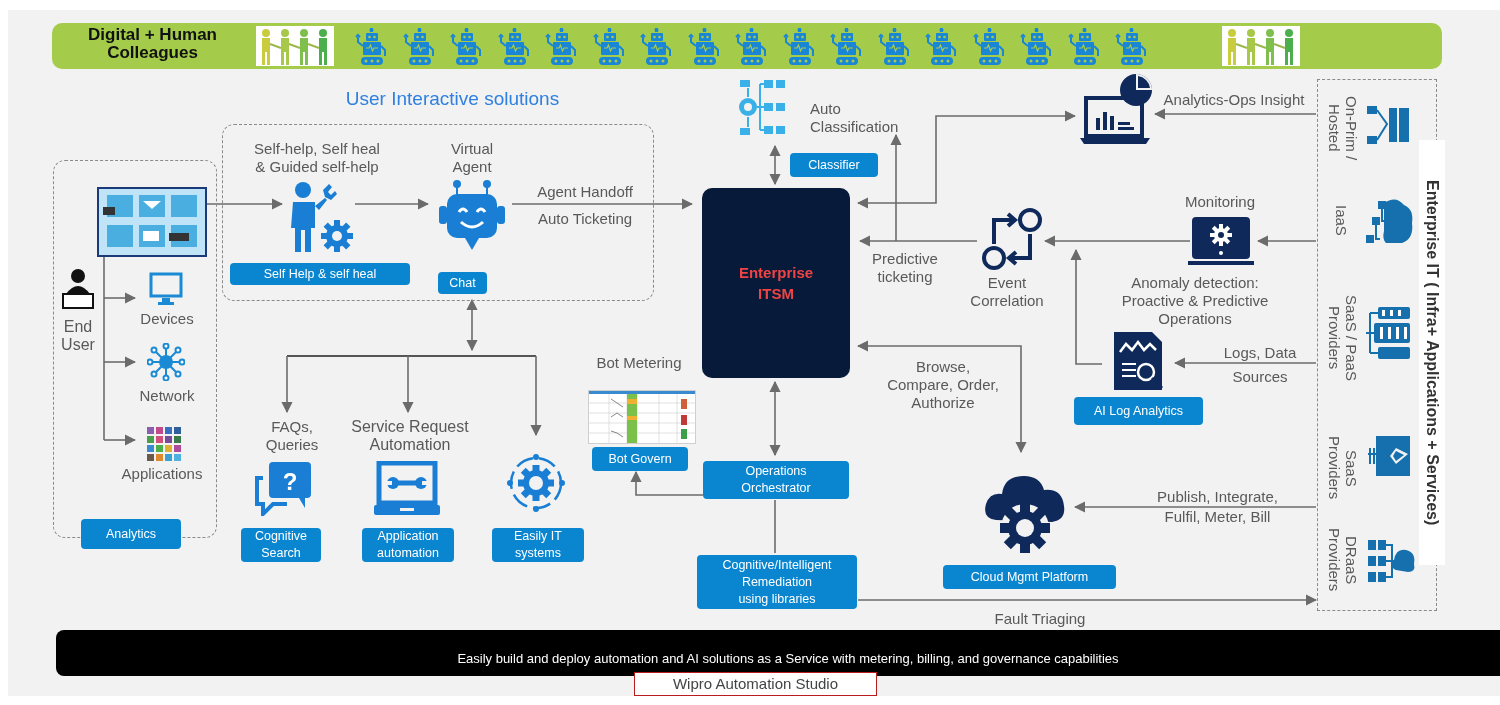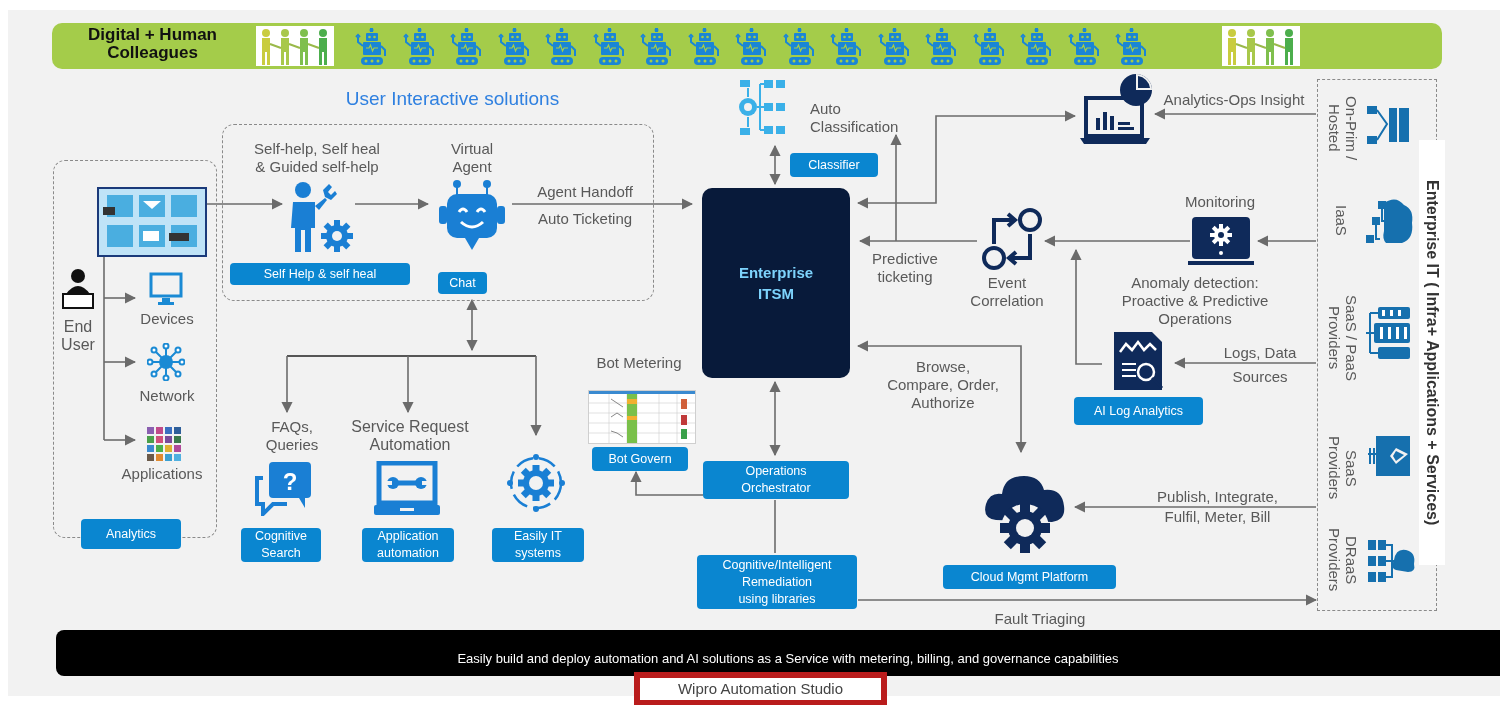--- a/index.html
+++ b/index.html
@@ -7,24 +7,24 @@
   .canvas { position:absolute; left:8px; top:10px; width:1492px; height:686px; background:#f2f2f2; }
   .abs { position:absolute; }
   .topbar { left:52px; top:23px; width:1390px; height:46px; background:#a4cc4a; border-radius:10px; }
   .topbar-title { left:60px; top:26px; width:185px; text-align:center; font-weight:bold; font-size:17px; line-height:18px; color:#111; }
   .people { top:26px; width:78px; height:40px; background:#fff; }
   .robot { top:28px; width:34px; height:38px; }
   .lbl { font-size:15px; color:#595959; line-height:18px; text-align:center; white-space:nowrap; }
   .lbl-left { text-align:left; }
   .blue-title { color:#2f80e0; font-size:19px; }
   .btn { background:#0a86d0; color:#fff; font-size:12.5px; border-radius:4px; text-align:center; display:flex; align-items:center; justify-content:center; line-height:17px; }
-  .itsm { left:702px; top:188px; width:148px; height:190px; background:#081a3a; border-radius:10px; color:#7dd3fc; font-weight:bold; font-size:15px; line-height:21px; display:flex; align-items:center; justify-content:center; text-align:center; }
+  .itsm { left:702px; top:188px; width:148px; height:190px; background:#081a3a; border-radius:10px; color:#ef4444; font-weight:bold; font-size:15px; line-height:21px; display:flex; align-items:center; justify-content:center; text-align:center; }
   .dash { border:1.5px dashed #8a8a8a; border-radius:12px; }
   .bottombar { left:56px; top:630px; width:1464px; height:46px; background:#000000; border-radius:8px; color:#fff; font-size:13px; text-align:center; line-height:58px; }
-  .studio { left:634px; top:672px; width:241px; height:22px; background:#fff; border:6px solid #b91c1c; font-size:15px; color:#444; text-align:center; line-height:22px; }
+  .studio { left:634px; top:672px; width:241px; height:22px; background:#fff; border:1px solid #b91c1c; font-size:15px; color:#444; text-align:center; line-height:22px; }
   .vtext { writing-mode:vertical-rl; font-size:15px; color:#595959; line-height:17px; text-align:center; }
   .ent-band { left:1419px; top:140px; width:26px; height:425px; background:#fff; }
   .ent-text { left:1419px; top:140px; width:26px; height:425px; writing-mode:vertical-rl; font-weight:bold; font-size:16px; color:#333; display:flex; align-items:center; justify-content:center; }
   svg.lines { position:absolute; left:0; top:0; }
 </style>
 </head>
 <body>
 
 <div class="canvas"></div>
 

